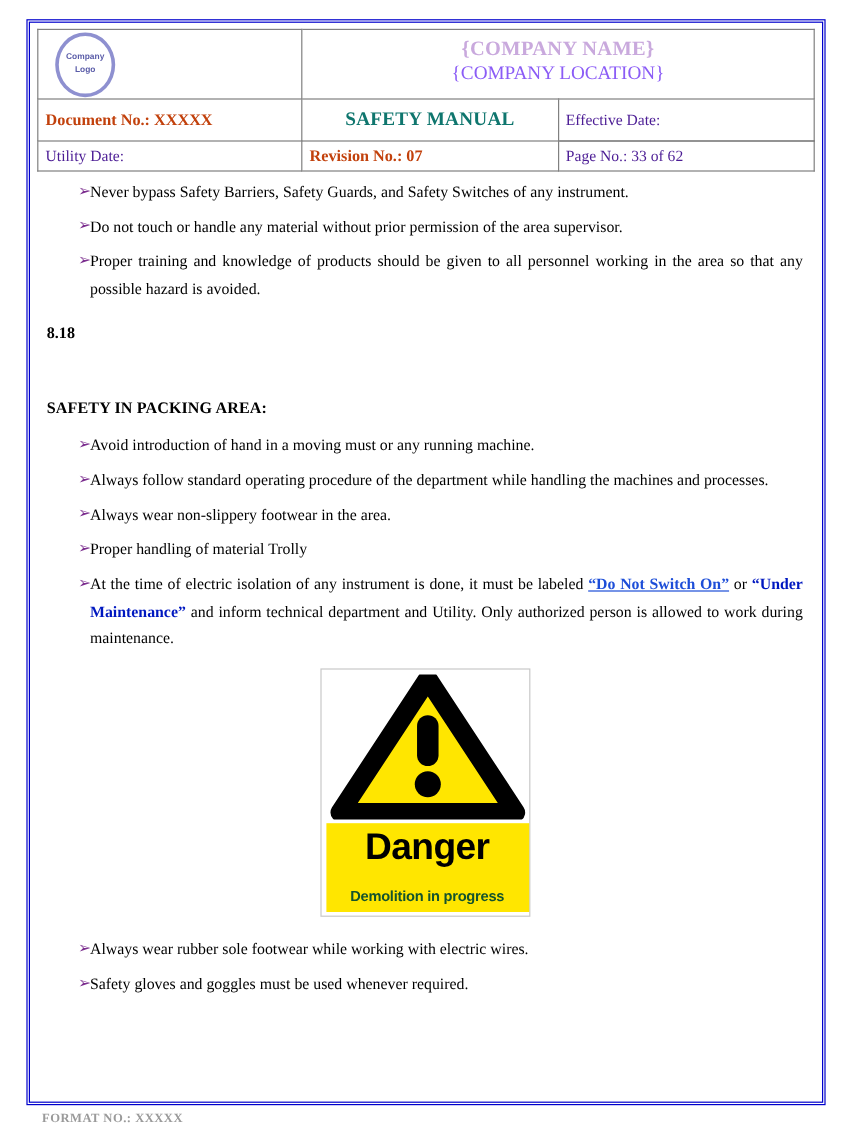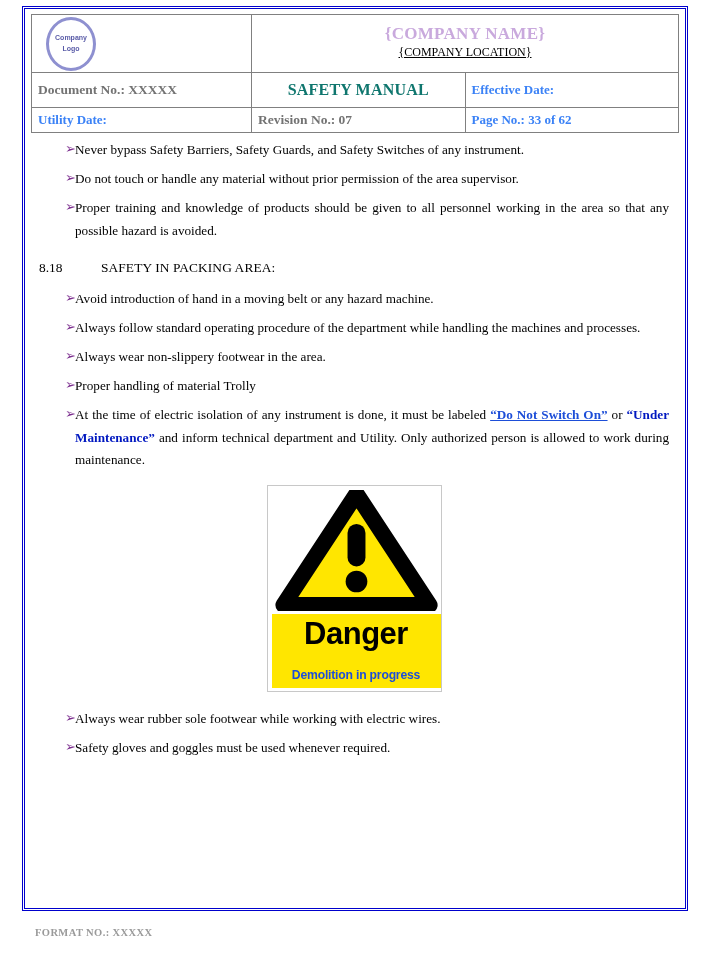--- a/index.html
+++ b/index.html
@@ -13,21 +13,21 @@
     font-family: "Liberation Serif", serif;
     color: #000000;
     position: relative;
     overflow: hidden;
   }
 
   
   #page-frame {
     position: absolute;
     left: 22px;
-    top: 6px;
+    top: 16px;
     width: 666px;
     height: 905px;
     border: 3px double #0000cc;
     box-sizing: border-box;
   }
 
   #page-inner {
     position: absolute;
     left: 0;
     top: 0;
@@ -59,48 +59,47 @@
     padding: 2px 0 4px 0 !important;
   }
   .company-name {
     font-size: 17px;
     font-weight: bold;
     color: #c9a9dd;
     letter-spacing: 0.3px;
     line-height: 1.1;
   }
   .company-location {
-    font-size: 12px;
-    color: #000000;
+    font-size: 16px;
+    color: #8b5cf6;
     line-height: 1.3;
     margin-top: 1px;
-    text-decoration: underline;
   }
 
   .doc-cell {
     width: 213px;
     height: 30px;
     font-size: 13.5px;
     font-weight: bold;
-    color: #737373;
+    color: #c2410c;
     padding: 2px 0 2px 6px !important;
   }
   .manual-cell {
     width: 218px;
     text-align: center;
     font-size: 16px;
     font-weight: bold;
     color: #0f766e;
     letter-spacing: 0.2px;
   }
   .meta-cell {
     height: 20px;
     font-size: 13px;
-    font-weight: bold;
-    color: #3b82f6;
+    font-weight: normal;
+    color: #4c1d95;
     padding: 1px 0 1px 6px !important;
   }
 
   
   .logo-ring {
     width: 50px;
     height: 54px;
     border: 3px solid #8e90d0;
     border-radius: 50%;
     display: flex;
@@ -144,21 +143,22 @@
     color: #000000;
   }
   .bullet-text.justify {
     text-align: justify;
   }
 
   .section-head {
     display: flex;
     margin: 18px 0 12px 0;
     font-size: 13.4px;
-    font-weight: normal;
+    font-weight: bold;
+    flex-direction: column;
   }
   .section-num {
     width: 62px;
     flex: 0 0 62px;
   }
   .section-title {
     flex: 1 1 auto;
     letter-spacing: 0.1px;
   }
 
@@ -207,21 +207,21 @@
     font-size: 31px;
     font-weight: bold;
     color: #000000;
     line-height: 1.02;
     letter-spacing: -0.5px;
   }
   .sign-sub {
     font-family: "Liberation Sans", sans-serif;
     font-size: 12.2px;
     font-weight: bold;
-    color: #1d4ed8;
+    color: #14532d;
     line-height: 1.2;
     margin-top: 19px;
     letter-spacing: -0.2px;
   }
 
   
   #footer {
     position: absolute;
     left: 35px;
     top: 927px;
@@ -282,21 +282,21 @@
         <div class="bullet-text justify">Proper training and knowledge of products should be given to all personnel working in the area so that any possible hazard is avoided.</div>
       </div>
 
       <div class="section-head">
         <div class="section-num">8.18</div>
         <div class="section-title">SAFETY IN PACKING AREA:</div>
       </div>
 
       <div class="bullet-row">
         <div class="bullet-glyph">➢</div>
-        <div class="bullet-text">Avoid introduction of hand in a moving belt or any hazard machine.</div>
+        <div class="bullet-text">Avoid introduction of hand in a moving must or any running machine.</div>
       </div>
       <div class="bullet-row">
         <div class="bullet-glyph">➢</div>
         <div class="bullet-text justify">Always follow standard operating procedure of the department while handling the machines and processes.</div>
       </div>
       <div class="bullet-row">
         <div class="bullet-glyph">➢</div>
         <div class="bullet-text">Always wear non-slippery footwear in the area.</div>
       </div>
       <div class="bullet-row">

